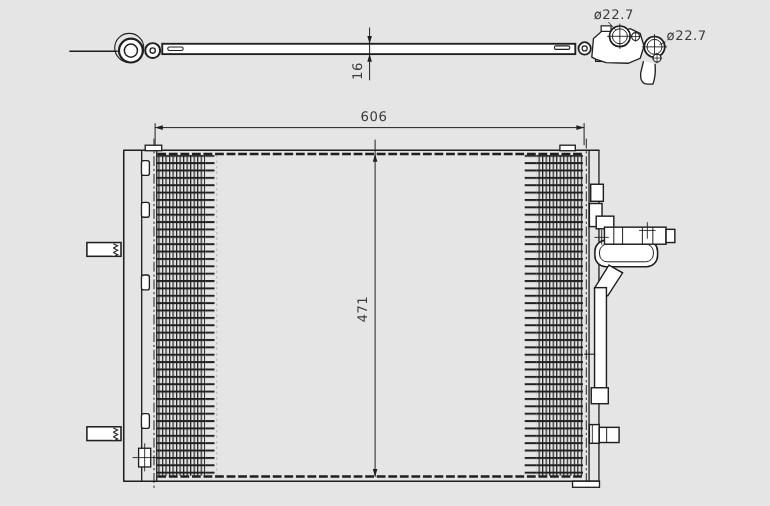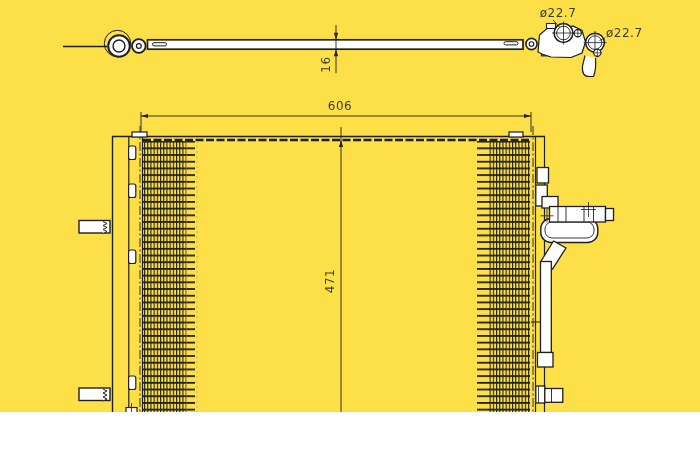--- a/index.html
+++ b/index.html
@@ -1,19 +1,19 @@
 <!DOCTYPE html>
 <html><head>
 <meta charset="utf-8">
 <style>
   html, body { margin: 0; padding: 0; background: #ffffff; }
   .canvas {
     position: relative;
-    width: 700px; height: 412px;
-    background: #fde047;
+    width: 700px; height: 460px;
+    background: #e5e5e5;
     font-family: "DejaVu Sans", sans-serif;
     overflow: hidden;
   }
   svg { display: block; }
   .dim-text {
     font-family: "DejaVu Sans", sans-serif;
     font-size: 12px;
     fill: #3a3a3a;
     letter-spacing: 0.5px;
   }

